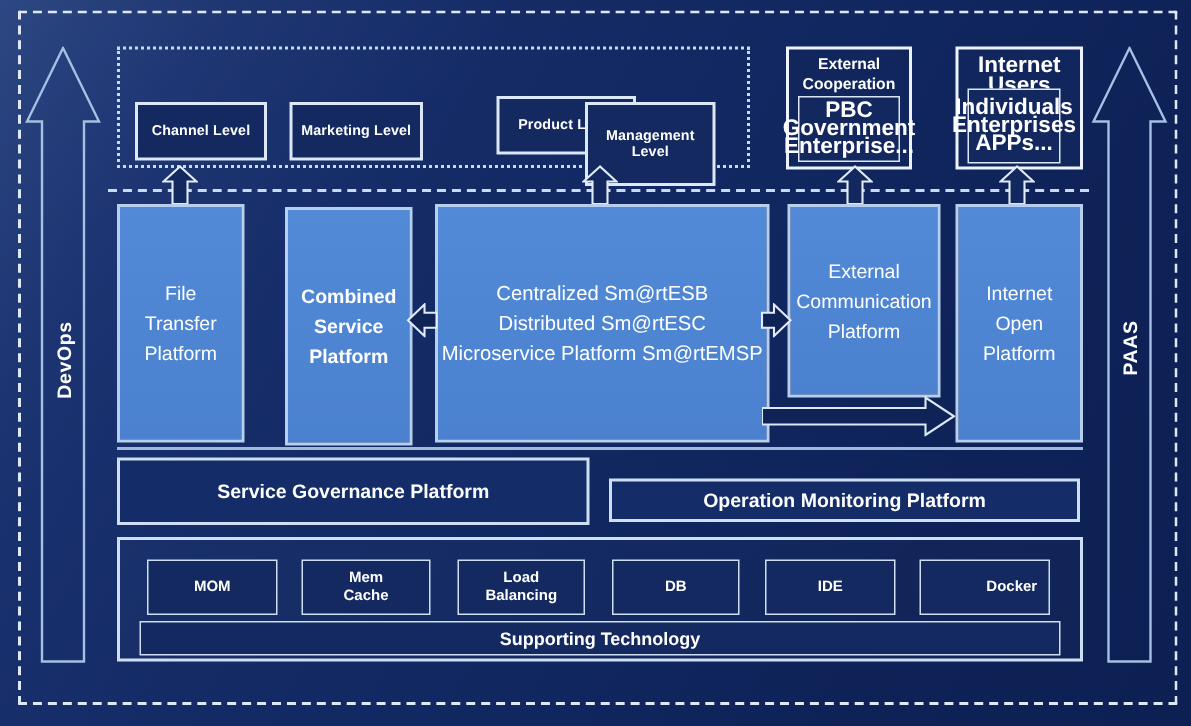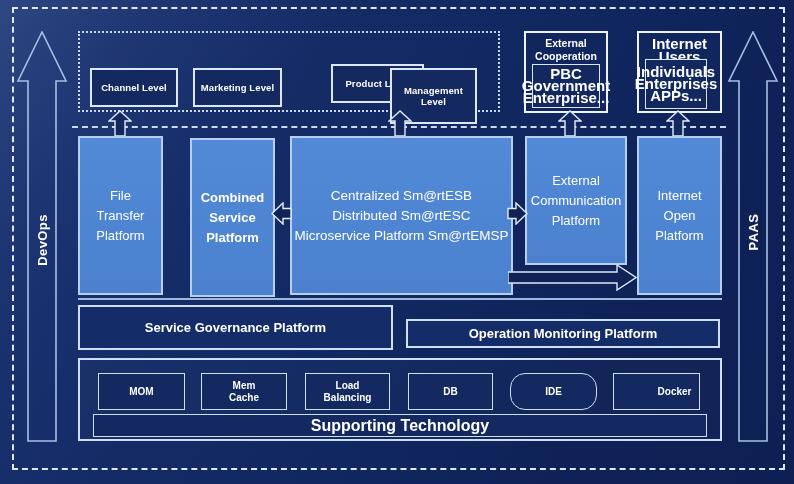--- a/index.html
+++ b/index.html
@@ -41,21 +41,21 @@
   }
   .botbox{border:2px solid #cfdff3;background:rgba(255,255,255,0.015);}
   .tech{
     border:1.5px solid #cfdff3;background:#13295f;
     display:flex;align-items:center;justify-content:center;text-align:center;
     font-size:10px;font-weight:700;line-height:12px;
   }
   .techbar{
     border:1.5px solid #cfdff3;background:#13295f;
     display:flex;align-items:center;justify-content:center;text-align:center;
-    font-size:16px;font-weight:700;
+    font-size:12px;font-weight:700;
   }
   .dashline{border-top:2px dashed #c9d9ef;height:0;}
   .thinline{background:#9db9de;height:2px;}
   .raillabel{
     display:flex;align-items:center;justify-content:center;
     font-size:13px;font-weight:700;letter-spacing:0.4px;white-space:nowrap;
   }
   .rot{transform:rotate(-90deg);}
   .prewrap{white-space:pre-line;}
   svg{display:block;}
@@ -162,17 +162,17 @@
   <div class="abs govbox" style="left:78px;top:305px;width:315px;height:45px;">Service Governance Platform</div>
   <div class="abs govbox" style="left:406px;top:305px;width:314px;height:29px;margin-top:14px;">Operation Monitoring Platform</div>
 
   <div class="abs botbox" style="left:78px;top:358px;width:644px;height:83px;"></div>
   <div class="abs tech" style="left:98px;top:373px;width:87px;height:37px;">MOM</div>
   <div class="abs tech prewrap" style="left:201px;top:373px;width:86px;height:37px;">Mem
 Cache</div>
   <div class="abs tech prewrap" style="left:305px;top:373px;width:85px;height:37px;">Load
 Balancing</div>
   <div class="abs tech" style="left:408px;top:373px;width:85px;height:37px;">DB</div>
-  <div class="abs tech" style="left:510px;top:373px;width:87px;height:37px;border-radius:15px;">IDE</div>
+  <div class="abs tech" style="left:510px;top:373px;width:87px;height:37px;">IDE</div>
   <div class="abs tech" style="left:613px;top:373px;width:87px;height:37px;padding-left:36px;">Docker</div>
   <div class="abs techbar" style="left:93px;top:414px;width:614px;height:23px;">Supporting Technology</div>
 
 </div>
 
 </body></html>

